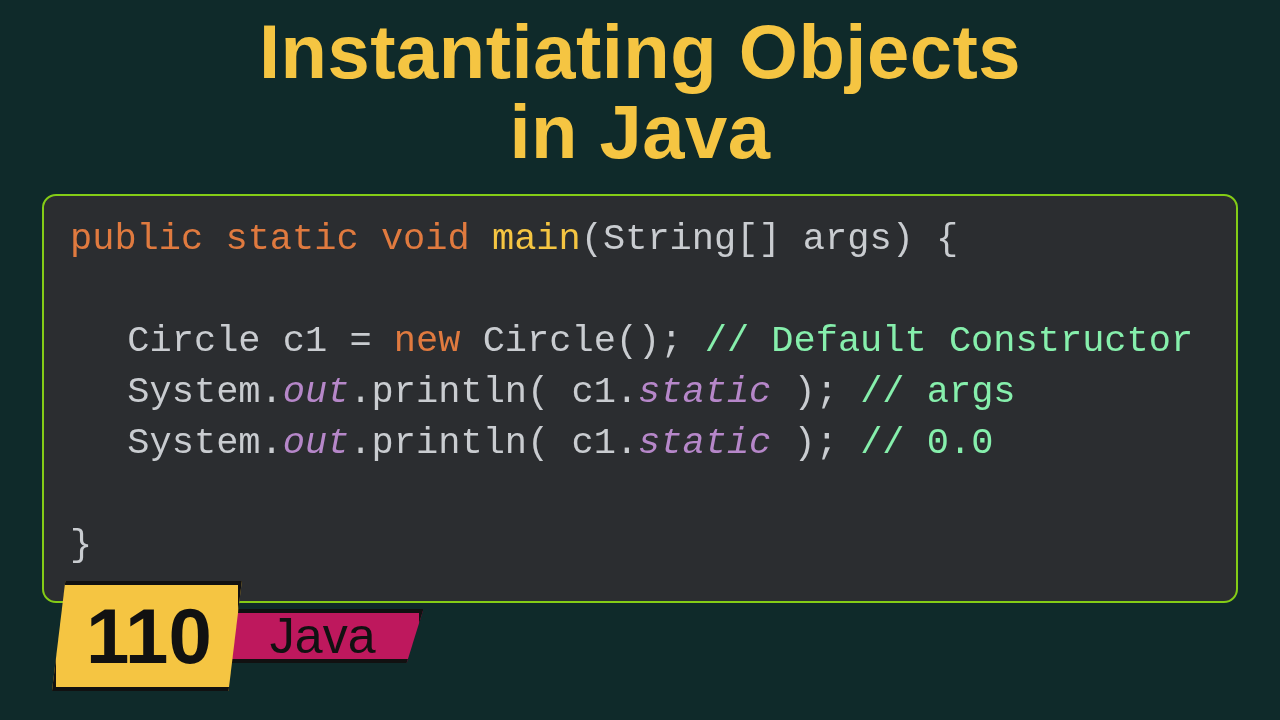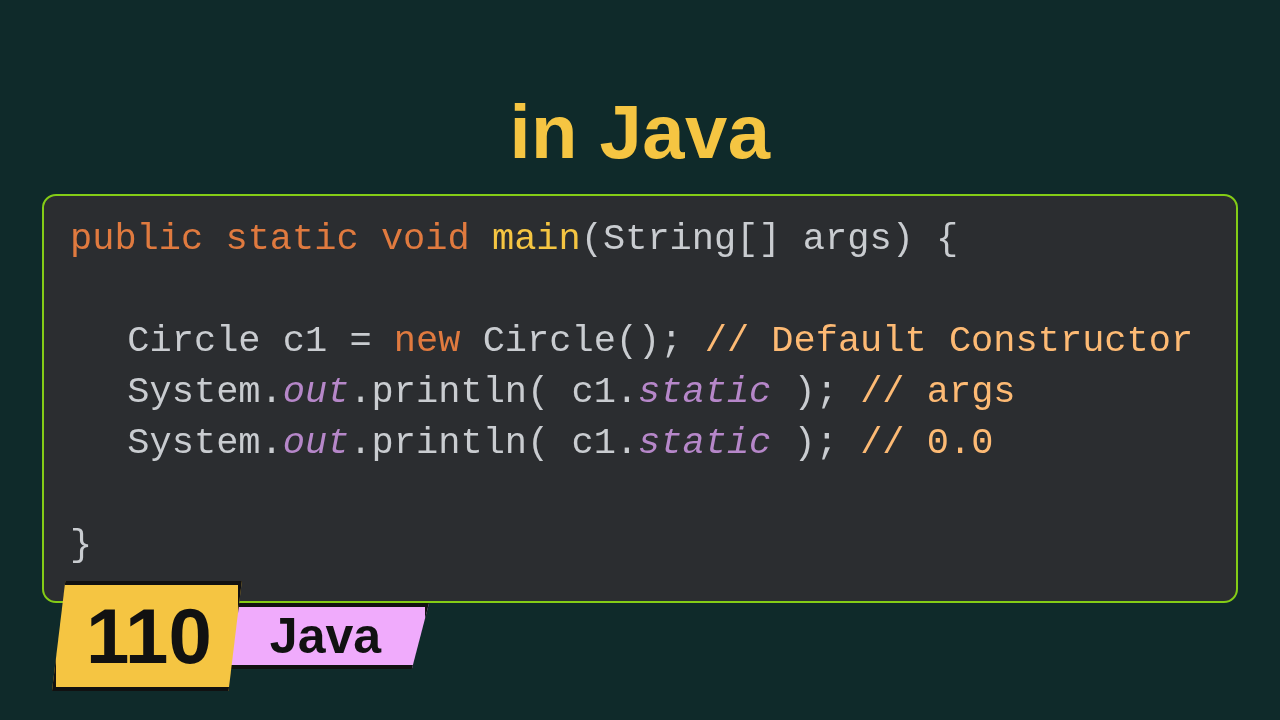--- a/index.html
+++ b/index.html
@@ -27,21 +27,21 @@
     border-radius: 14px;
     padding: 18px 26px 30px 26px;
     font-family: "Consolas", "Courier New", monospace;
     font-size: 37px;
     line-height: 1.38;
     color: #c9ccd0;
   }
   .kw { color: #e07a3f; }
   .fn { color: #f5c542; }
   .field { color: #b687c9; font-style: italic; text-align: right; }
-  .cm { color: #fdba74; }
+  .cm { color: #86efac; }
   .indent { margin-left: 1.55em; display: block; }
   .blank { height: 1.38em; }
   .badges {
     position: absolute;
     left: 52px;
     bottom: 38px;
     height: 92px;
     display: flex;
     align-items: center;
   }
@@ -54,39 +54,39 @@
     padding: 0 26px 0 30px;
     font-size: 78px;
     font-weight: 900;
     color: #111;
     border: 4px solid #111;
     clip-path: polygon(7% 0, 100% 0, 93% 100%, 0 100%);
     z-index: 2;
   }
   .badge-lang {
     position: relative;
-    background: #f0abfc;
-    height: 66px;
+    background: #be185d;
+    height: 54px;
     display: flex;
     align-items: center;
     padding: 0 44px 0 52px;
     margin-left: -28px;
     font-size: 50px;
-    font-weight: 700;
+    font-weight: 400;
     color: #111;
     border: 4px solid #111;
     clip-path: polygon(8% 0, 100% 0, 92% 100%, 0 100%);
     z-index: 1;
   }
 </style>
 </head>
 <body>
 
 <div class="title">
-  <br>
+  <span>Instantiating Objects</span><br>
   <span>in Java</span>
 </div>
 
 <div class="code-box">
   <div>
     <span class="kw">public</span>
     <span> </span>
     <span class="kw">static</span>
     <span> </span>
     <span class="kw">void</span>

